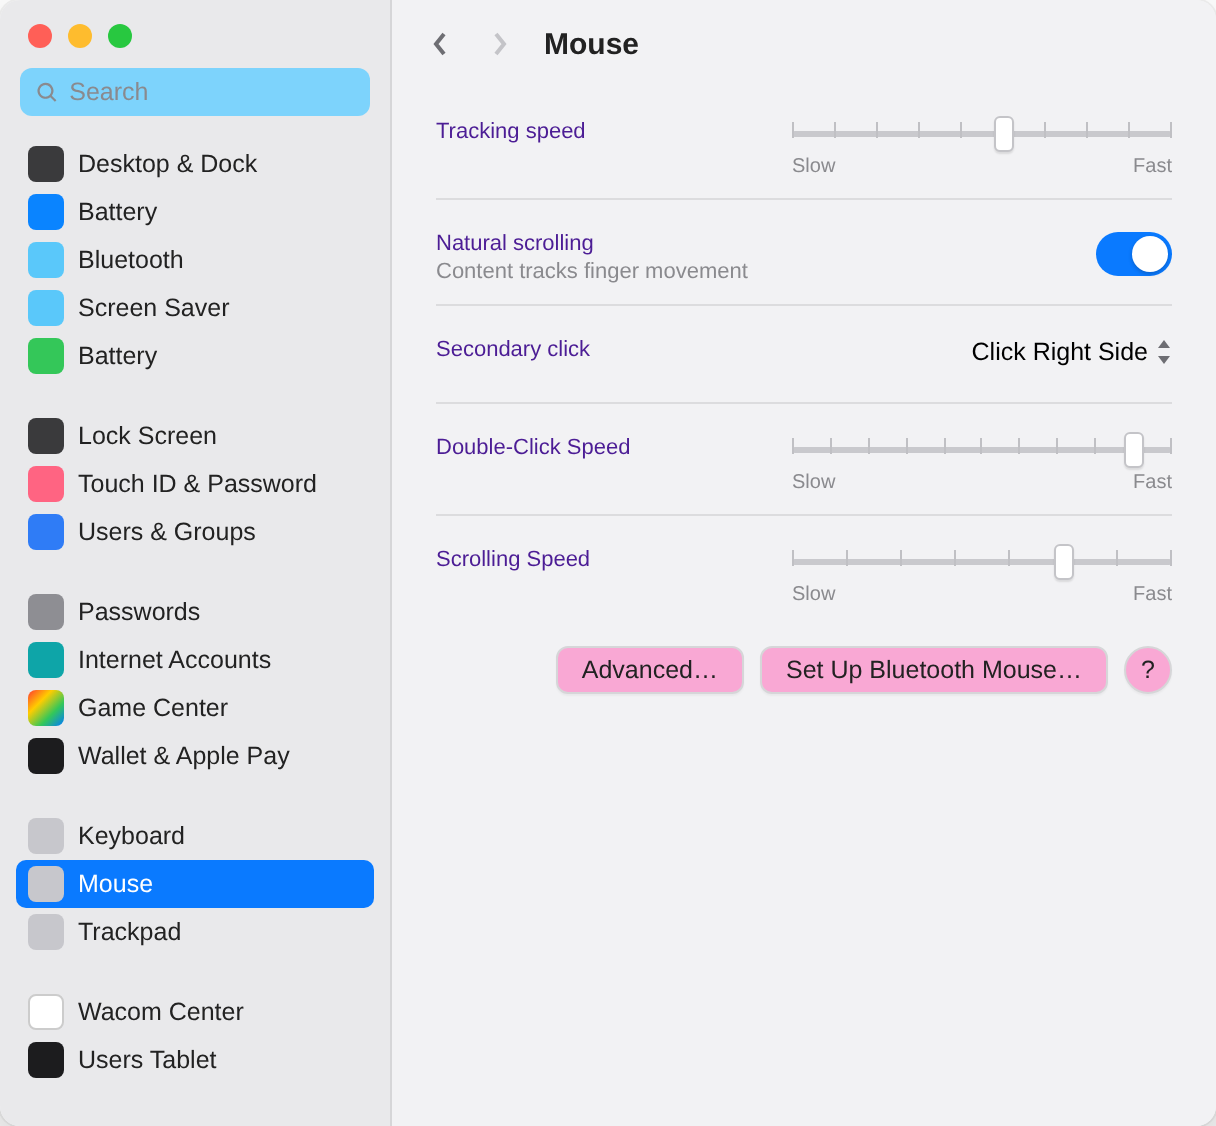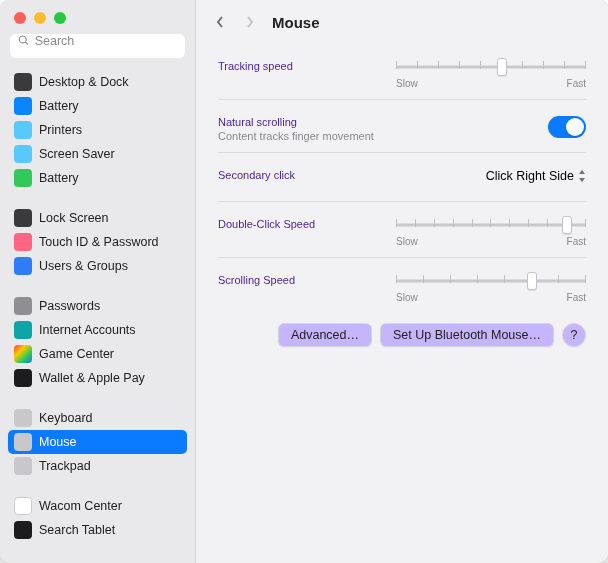--- a/index.html
+++ b/index.html
@@ -26,22 +26,22 @@
   .traffic-lights {
     display: flex; gap: 8px;
     padding: 4px 0 10px 14px;
   }
   .tl { width: 12px; height: 12px; border-radius: 50%; }
   .tl.red { background: #ff5f57; }
   .tl.yellow { background: #febc2e; }
   .tl.green { background: #28c840; }
   .search-wrap { padding: 0 10px 8px 10px; }
   .search {
-    display: flex; align-items: flex-start;
-    background: #ffffff;
+    display: flex; align-items: center;
+    background: #7dd3fc;
     border-radius: 6px;
     height: 24px;
     padding: 0 8px;
     color: #8a8a8e;
     font-size: 12.5px;
   }
   .search svg { width: 13px; height: 13px; margin-right: 5px; fill: #8a8a8e; }
   .search input {
     border: none; background: transparent; outline: none;
     font-size: 12.5px; color: #333; width: 100%;
@@ -177,21 +177,21 @@
     gap: 4px;
     padding-top: 2px;
   }
   .popup svg { width: 8px; height: 12px; fill: #6e6e73; }
   
   .button-row {
     display: flex; justify-content: flex-end; gap: 8px;
     margin-top: 14px;
   }
   .btn {
-    background: #c4b5fd;
+    background: #f9a8d4;
     border: 1px solid #d6d6d8;
     border-radius: 6px;
     padding: 4px 12px;
     font-size: 12.5px;
     color: #222;
     box-shadow: 0 1px 1px rgba(0,0,0,0.04);
   }
   .btn.help {
     width: 24px; height: 24px;
     padding: 0;
@@ -223,21 +223,21 @@
           <div class="side-item">
             <div class="side-icon ic-black"></div>
             <span>Desktop &amp; Dock</span>
           </div>
           <div class="side-item">
             <div class="side-icon ic-blue"></div>
             <span>Battery</span>
           </div>
           <div class="side-item">
             <div class="side-icon ic-cyan"></div>
-            <span>Printers</span>
+            <span>Bluetooth</span>
           </div>
           <div class="side-item">
             <div class="side-icon ic-cyan"></div>
             <span>Screen Saver</span>
           </div>
           <div class="side-item">
             <div class="side-icon ic-green"></div>
             <span>Battery</span>
           </div>
         </div>
@@ -287,21 +287,21 @@
             <span>Trackpad</span>
           </div>
         </div>
         <div class="side-group">
           <div class="side-item">
             <div class="side-icon ic-white"></div>
             <span>Wacom Center</span>
           </div>
           <div class="side-item">
             <div class="side-icon ic-dark"></div>
-            <span>Search Tablet</span>
+            <span>Users Tablet</span>
           </div>
         </div>
       </div>
   </div>
 
   <div class="main">
     <div class="toolbar">
       <div class="nav-arrow">
         <svg viewBox="0 0 10 14">
             <polyline points="7,2 3,7 7,12"></polyline>

